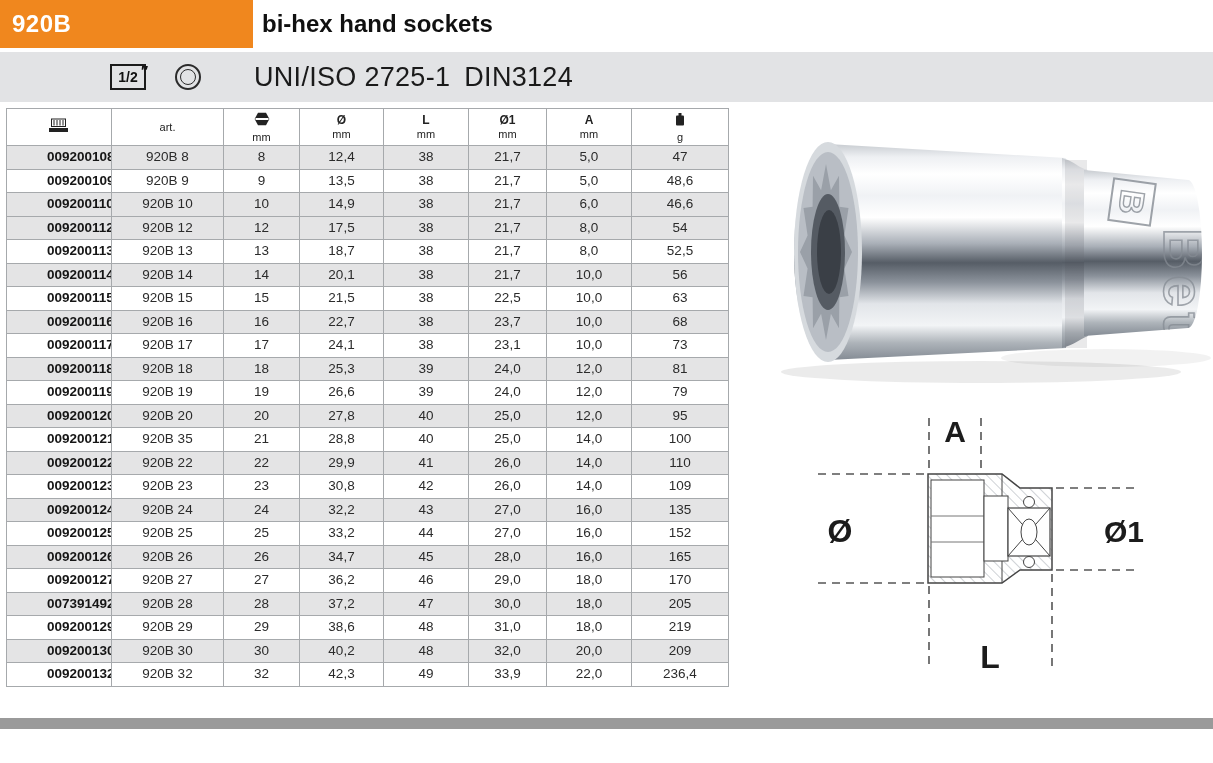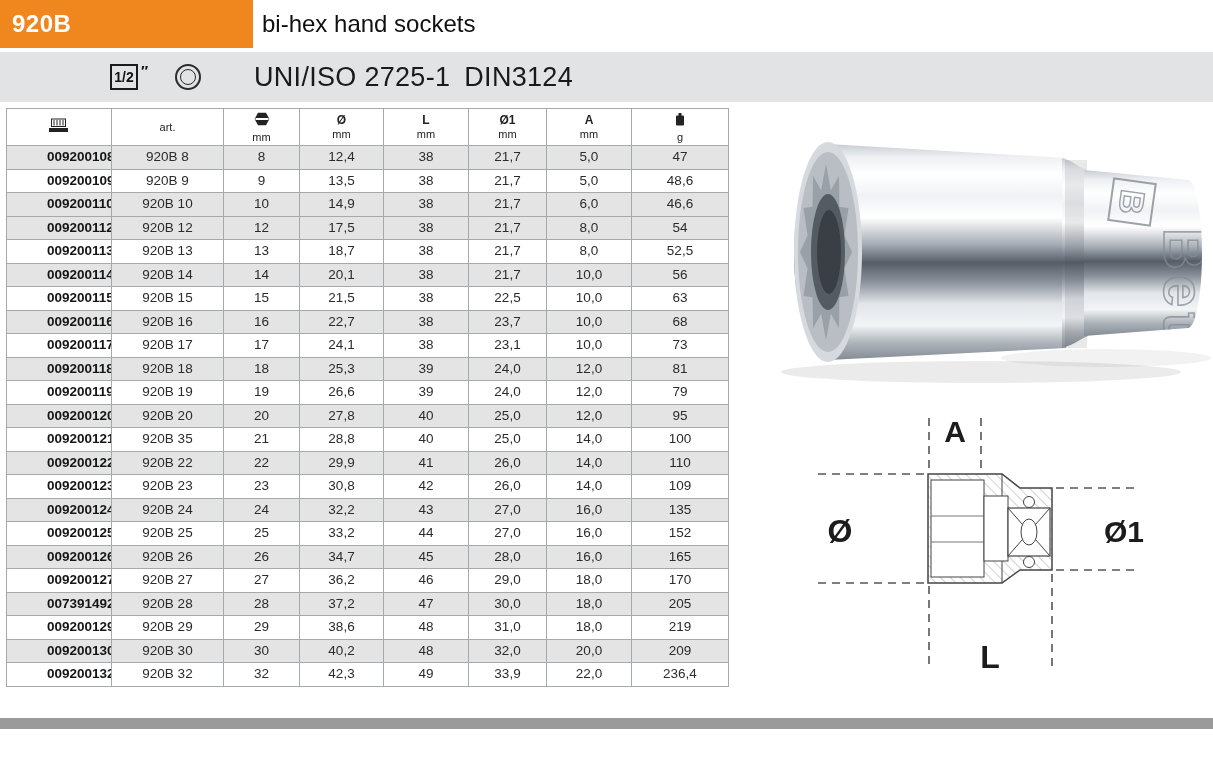--- a/index.html
+++ b/index.html
@@ -8,29 +8,29 @@
     background:#ffffff;font-family:"Liberation Sans",sans-serif;
   }
   
   .orange-block{
     position:absolute;left:0;top:0;width:253px;height:48px;
     background:#F0871E;color:#ffffff;font-size:24px;font-weight:bold;
     line-height:48px;padding-left:12px;box-sizing:border-box;letter-spacing:.5px;
   }
   .page-title{
     position:absolute;left:262px;top:0;height:48px;line-height:48px;
-    font-size:24px;font-weight:normal;color:#101010;
+    font-size:24px;font-weight:bold;color:#101010;
   }
   
   .standards-bar{
     position:absolute;left:0;top:52px;width:100%;height:50px;
     background:#E2E3E5;
   }
   .drive-box{
-    position:absolute;left:110px;top:12px;width:28px;height:26px;
+    position:absolute;left:110px;top:12px;width:36px;height:26px;
     border:2px solid #1b1b1b;box-sizing:border-box;
     display:flex;align-items:center;justify-content:center;
     font-size:14px;font-weight:bold;color:#111;background:transparent;
   }
   .inch-mark{
     position:absolute;left:141px;top:10px;font-size:15px;font-weight:bold;color:#111;
   }
   .ring-icon{
     position:absolute;left:175px;top:12px;width:26px;height:26px;
     border:2px solid #2b2b2b;border-radius:50%;box-sizing:border-box;

